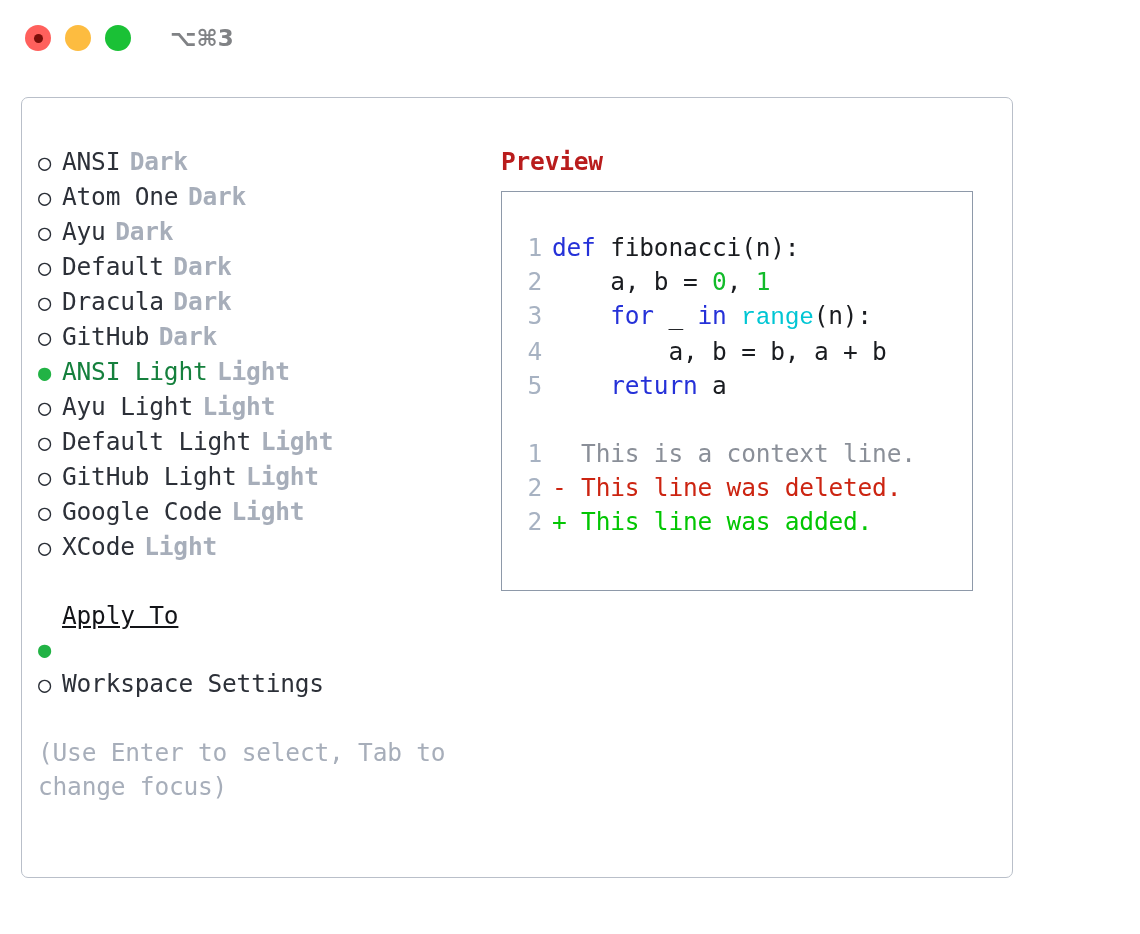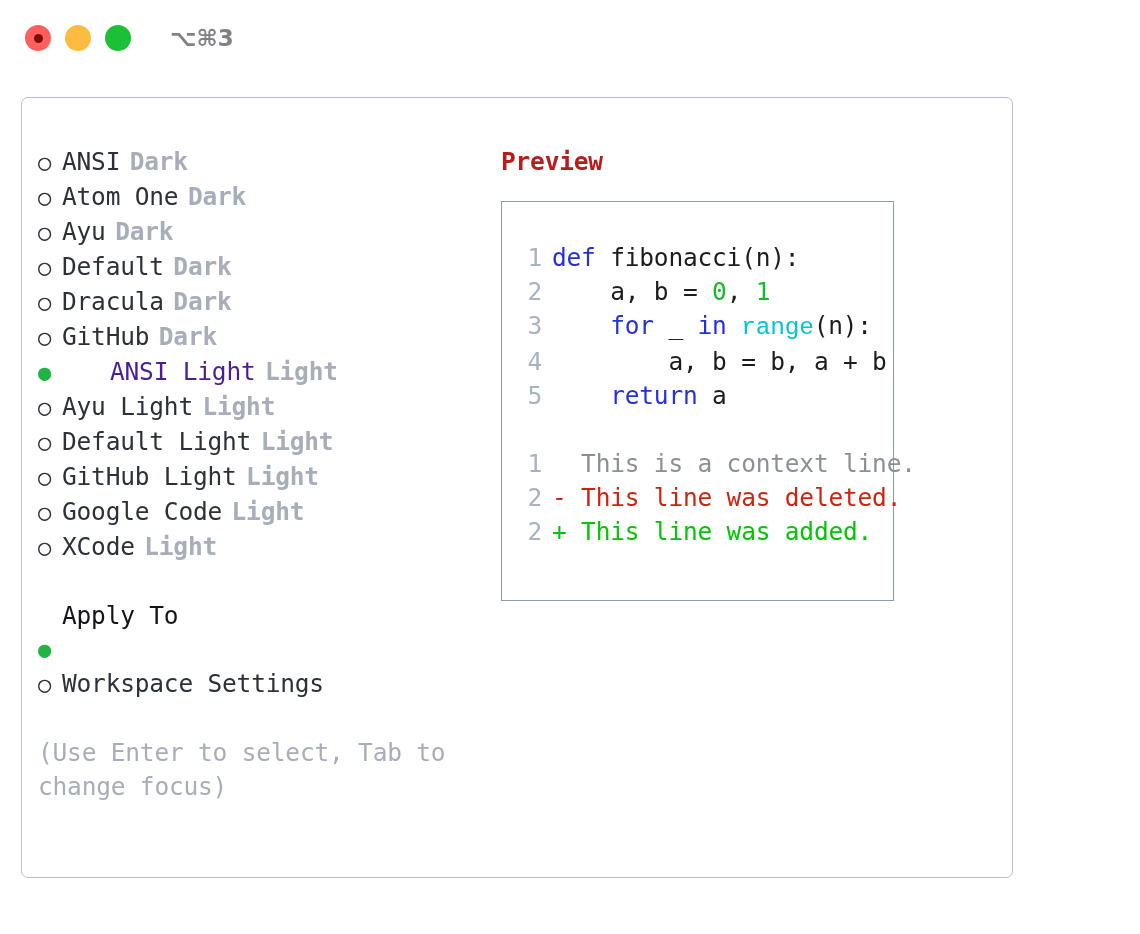--- a/index.html
+++ b/index.html
@@ -121,35 +121,36 @@
   }
   .opt .marker {
     width: 24px;
     flex: 0 0 24px;
     color: #2c3038;
     font-size: 22px;
     line-height: 34px;
   }
   .opt.sel .marker { color: #22b345; }
   .opt .name { color: #2c3038; }
-  .opt.sel .name { color: #4c1d95; margin-left: 48px; }
+  .opt.sel .name { color: #15803d; }
   .opt .variant {
     color: #a7aeba;
     margin-left: 9.5px;
     font-weight: bold;
   }
 
   .section-head {
     display: flex;
     align-items: baseline;
     font-size: 24.5px;
     line-height: 34px;
     letter-spacing: -0.2px;
     white-space: pre;
     color: #131418;
+    text-decoration: underline;
   }
   .section-head .marker {
     width: 24px;
     flex: 0 0 24px;
   }
 
   .spacer-lg { height: 34px; }
 
   .hint {
     margin-top: 34px;
@@ -168,22 +169,22 @@
     width: 500px;
   }
   .preview-head {
     font-size: 24.5px;
     line-height: 34px;
     font-weight: 700;
     color: #b91c1c;
     letter-spacing: -0.2px;
   }
   .preview-box {
-    margin-top: 22px;
-    width: 393px;
+    margin-top: 12px;
+    width: 472px;
     height: 400px;
     border: 1.8px solid #8e99a9;
     box-sizing: border-box;
     background: #ffffff;
     position: relative;
   }
   .code {
     position: absolute;
     left: 10px;
     top: 39px;

